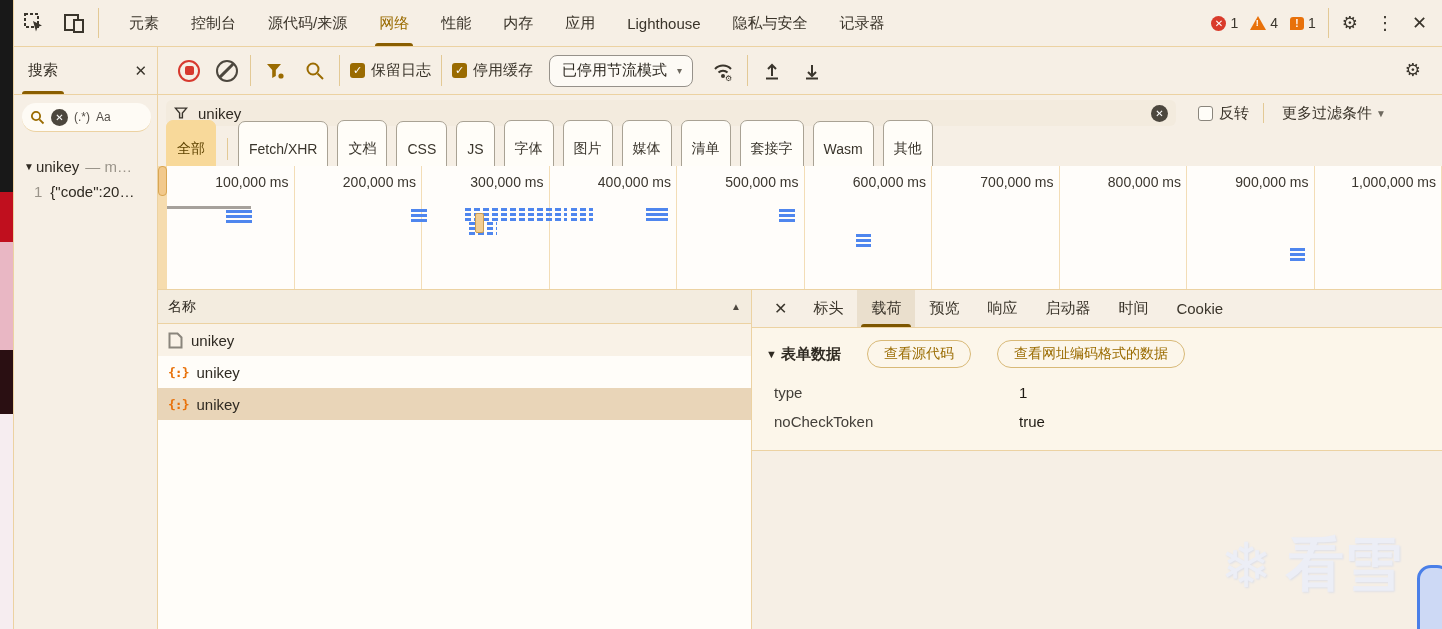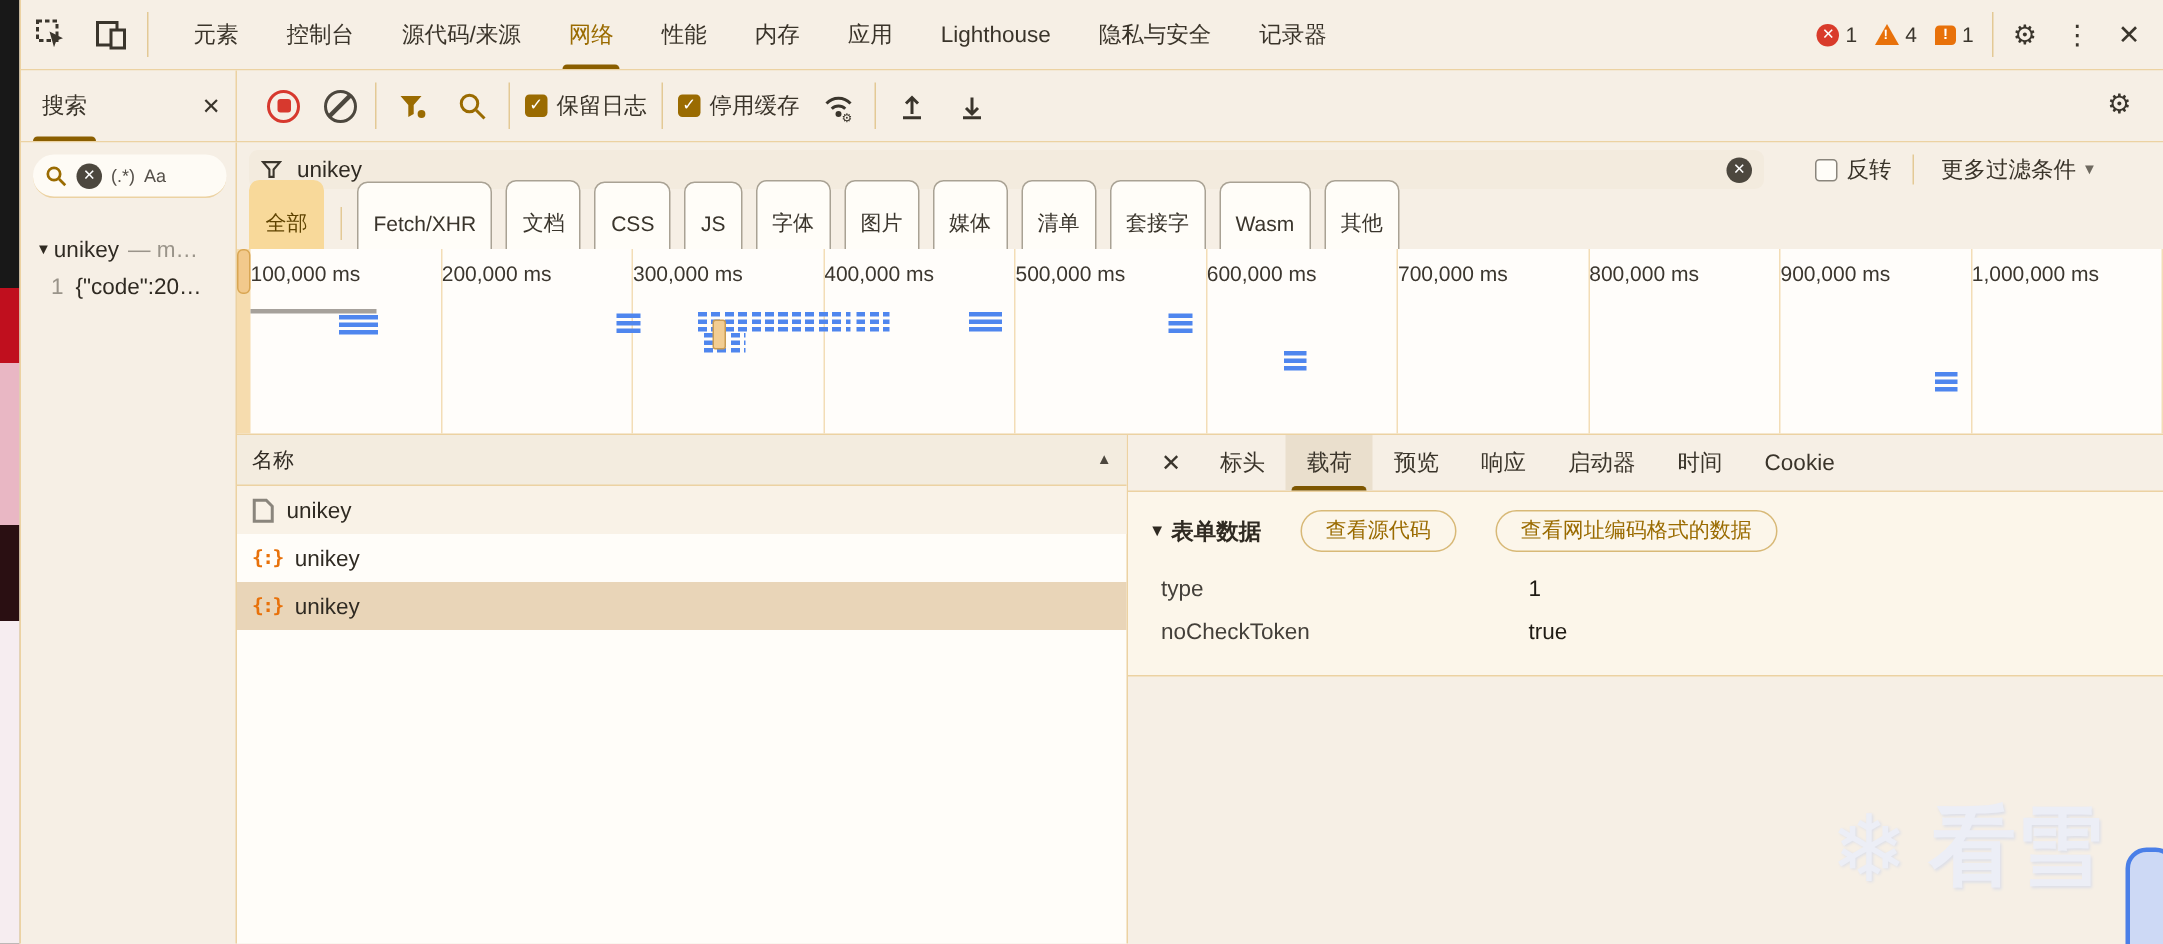--- a/index.html
+++ b/index.html
@@ -54,32 +54,32 @@
   #result-group{display:flex;align-items:center;white-space:nowrap;overflow:hidden;color:#2f2a22;}
   #result-group .tri{font-size:10px;margin-right:2px;color:#2f2a22;}
   #result-group .meta{color:#9a948a;margin-left:6px;}
   #result-line{display:flex;margin-top:8px;white-space:nowrap;overflow:hidden;color:#2f2a22;}
   #result-line .ln{color:#9a948a;margin:0 8px 0 10px;}
   
   #net{position:absolute;left:144px;top:95px;right:0;bottom:0;background:#f6efe5;}
   #filterbar{position:absolute;left:0;top:0;right:0;height:36px;display:flex;align-items:center;padding:0 8px;box-sizing:border-box;}
   #filter-input-wrap{flex:1;max-width:994px;height:26px;background:#f3ebde;border-radius:6px;display:flex;align-items:center;padding:0 8px;gap:8px;}
   #filter-input{flex:1;border:none;outline:none;background:transparent;font-size:15px;color:#2f2a22;font-family:inherit;}
-  #filterbar .side{display:flex;align-items:center;margin-left:34px;}
+  #filterbar .side{display:flex;align-items:center;margin-left:22px;}
   
   #chipsrow{display:flex;align-items:center;position:absolute;top:36px;left:0;right:0;height:35px;padding:0 8px;}
   .chip{border:1px solid #a9a294;border-radius:7px;background:#fffdf8;color:#3a352c;font-size:14px;padding:19px 10px;margin-right:9px;white-space:nowrap;}
   .chip.active{background:#f8d99a;border-color:#f8d99a;color:#5f4300;}
   .chip-div{width:1px;height:22px;background:#e3c995;margin:0 10px 0 2px;}
   
   #timeline{position:absolute;left:0;top:71px;right:0;height:124px;background:#fffdfa;border-bottom:1px solid #ecd2a2;box-sizing:border-box;}
   #tl-handle{position:absolute;left:0;top:0;width:9px;height:100%;background:#f6dcae;}
   #tl-handle .grip{position:absolute;left:0;top:0;width:9px;height:30px;background:#f2c98c;border:1px solid #d9a653;border-radius:4px;box-sizing:border-box;}
   #tl-cols{position:absolute;left:9px;right:0;top:0;bottom:0;display:flex;}
-  .tl-col{flex:1;border-right:1px solid #f3ddb6;box-sizing:border-box;padding:8px 5px 0 0;font-size:14px;color:#3b362e;white-space:nowrap;overflow:hidden;}
+  .tl-col{flex:1;border-right:1px solid #f3ddb6;box-sizing:border-box;text-align:right;padding:8px 5px 0 0;font-size:14px;color:#3b362e;white-space:nowrap;overflow:hidden;}
   #tl-marks{position:absolute;left:9px;right:0;top:0;bottom:0;}
   .mk{position:absolute;}
   .mk .row{height:3px;margin-bottom:2px;background:#4f86ee;}
   .mk.dash .row{background:repeating-linear-gradient(90deg,#4f86ee 0 6px,transparent 6px 9px);}
   .mk-marker{position:absolute;background:#f2cd92;border:1px solid #c89b52;border-radius:2px;box-sizing:border-box;}
   .mk-grayline{position:absolute;background:#a6a19b;}
   
   #tablewrap{position:absolute;left:0;top:195px;width:594px;bottom:0;background:#fffdf9;border-right:1px solid #ecd2a2;box-sizing:border-box;}
   #tbl-header{height:34px;display:flex;align-items:center;background:#f3ecdf;border-bottom:1px solid #ecd2a2;box-sizing:border-box;padding:0 10px;font-size:14px;color:#2f2a22;}
   #tbl-header .sort{margin-left:auto;font-size:10px;color:#4c473e;}
@@ -196,20 +196,24 @@
         <span class="vdiv"></span>
         <span class="tool-group">
           <span class="cb">✓</span>
           <span class="tb-label">保留日志</span>
         </span>
         <span class="vdiv"></span>
         <span class="tool-group">
           <span class="cb">✓</span>
           <span class="tb-label">停用缓存</span>
         </span>
+        <span id="throttle">
+          <span>已停用节流模式</span>
+          <span class="caret">▾</span>
+        </span>
         <span class="tb-icon">
           <svg width="24" height="22" viewBox="0 0 24 22">
               <path d="M4 9 a11 11 0 0 1 16 0" fill="none" stroke="#3a352c" stroke-width="2"></path>
               <path d="M7.5 12.5 a6.5 6.5 0 0 1 9 0" fill="none" stroke="#3a352c" stroke-width="2"></path>
               <circle cx="12" cy="16" r="2" fill="#3a352c"></circle>
               <text x="14" y="21" font-size="8" fill="#3a352c">⚙</text>
             </svg>
         </span>
         <span class="vdiv"></span>
         <span class="tb-icon">

